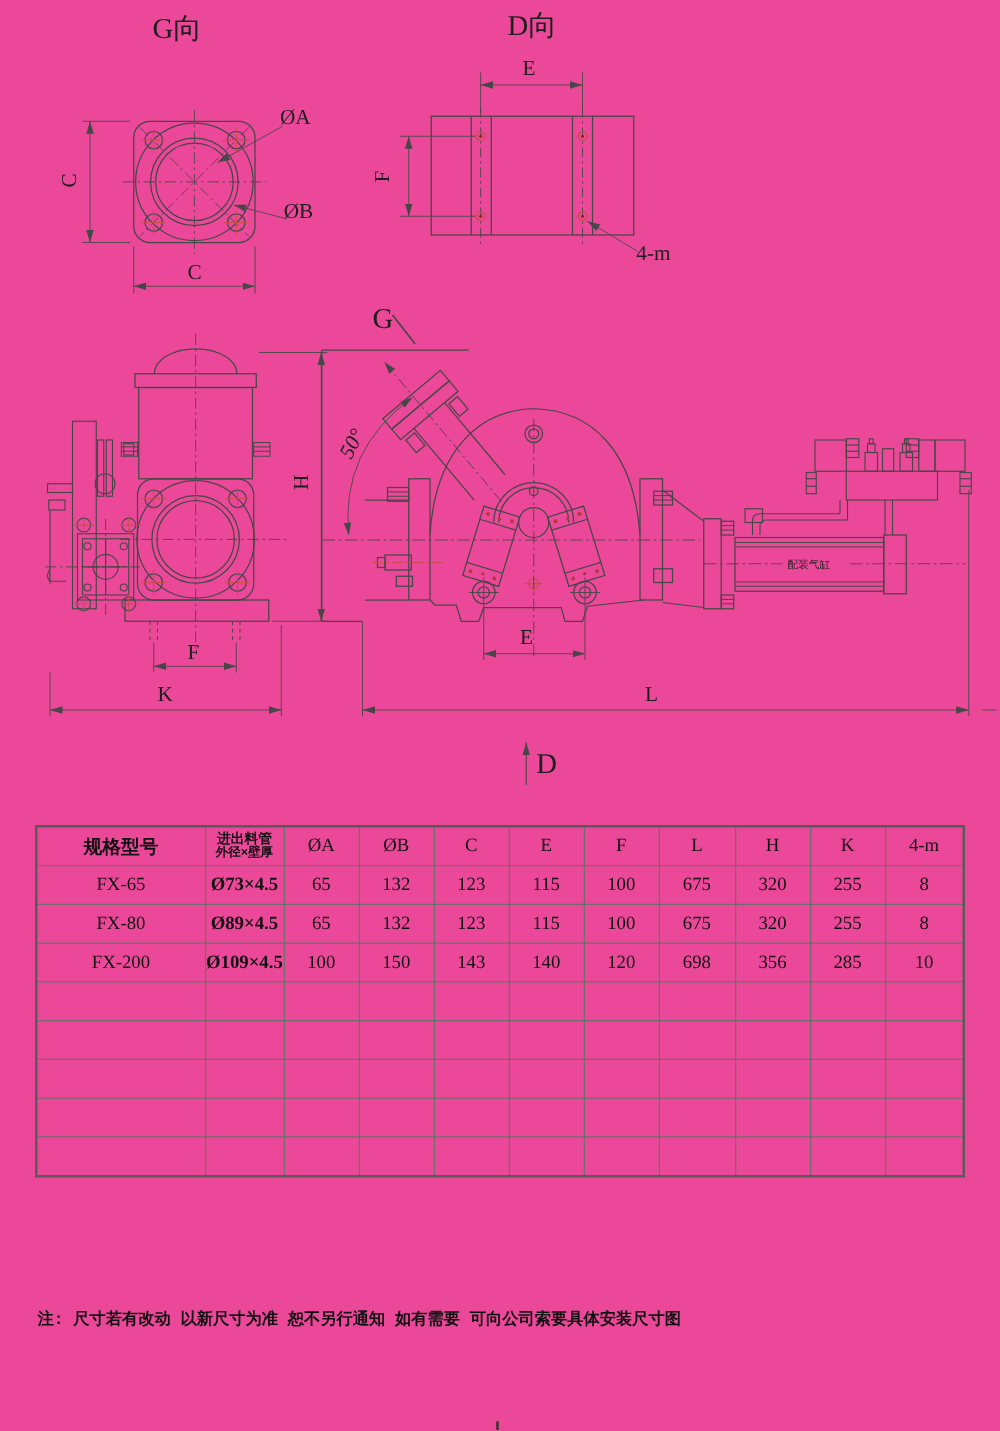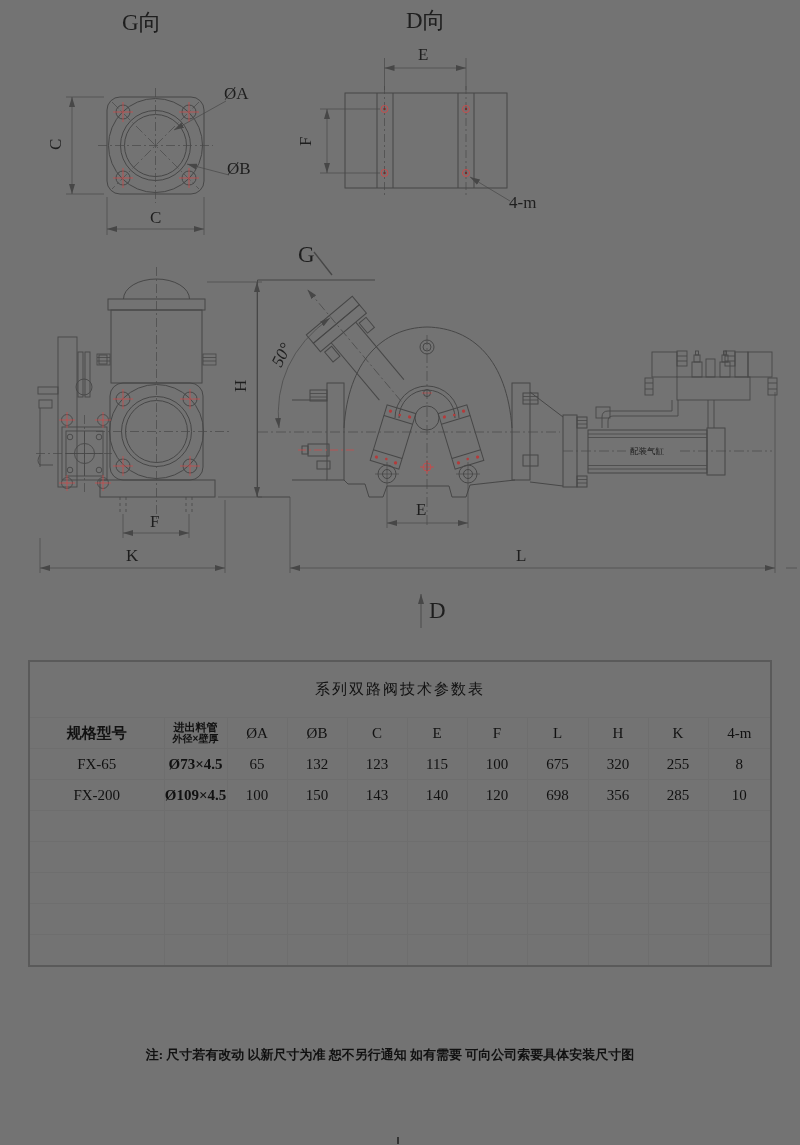--- a/index.html
+++ b/index.html
@@ -1,16 +1,16 @@
 <!DOCTYPE html>
 <html><head>
 <meta charset="utf-8">
 <style>
   html,body{margin:0;padding:0;background:#ffffff;}
-  #page{position:relative;width:800px;height:1145px;background:#737373;overflow:hidden;
+  #page{position:relative;width:800px;height:1145px;background:#ec4899;overflow:hidden;
         font-family:"Liberation Serif", serif;}
   svg text{fill:#1e1e1e;}
   .dimtxt{font-family:"Liberation Serif", serif;font-size:17px;}
   .viewtitle{font-family:"Liberation Serif", serif;font-size:23px;}
   .cjk-small{font-size:8.5px;font-family:"Liberation Sans", sans-serif;}
   .angletxt{font-style:italic;font-size:17px;}
   
   #spec-table{position:absolute;left:28px;top:660px;width:742px;border-collapse:collapse;
       table-layout:fixed;font-family:"Liberation Serif", serif;color:#111;}
   #spec-table td,#spec-table th{border:1px solid #6e6e6e;text-align:center;vertical-align:middle;
@@ -18,21 +18,21 @@
   #spec-table{border:2px solid #5a5a5a;}
   .title-cell{height:55px !important;font-size:27px;letter-spacing:2px;
       font-family:"Liberation Sans", sans-serif;font-weight:500;}
   .hdr-model{font-family:"Liberation Sans", sans-serif;font-size:15px;font-weight:bold;}
   .hdr-pipe{font-family:Liberation Sans, sans-serif;font-weight:bold;line-height:1.05;}
   .hdr-pipe .l1{font-size:11px;display:block;}
   .hdr-pipe .l2{font-size:10px;display:block;}
   .hdr-dim{font-size:18px;font-weight:normal;}
   .cell-pipe{font-size:12px;font-weight:bold;margin-left:48px;}
   #note{position:absolute;left:30px;top:1046px;width:720px;
-      font-family:Liberation Serif, serif;font-size:13px;font-weight:bold;color:#111;text-align:center;}
+      font-family:Liberation Mono, monospace;font-size:13px;font-weight:bold;color:#111;}
   #bottom-tick{position:absolute;left:397px;top:1137px;width:2px;height:7px;background:#333;}
 </style>
 </head>
 <body>
 
 <div id="page">
 
 <svg width="800" height="655" viewBox="0 0 800 655" stroke-linecap="butt" fill="none">
   <defs>
     <marker id="ar" markerWidth="11" markerHeight="8" refX="10" refY="4" orient="auto-start-reverse" markerUnits="userSpaceOnUse">
@@ -446,23 +446,20 @@
         <col style="width:60px">
     <col style="width:60px">
         <col style="width:60px">
         <col style="width:61px">
     <col style="width:60px">
         <col style="width:60px">
         <col style="width:63px">
   </colgroup>
   <tbody>
     <tr>
-      <td class="title-cell" colspan="11">系列双路阀技术参数表</td>
-    </tr>
-    <tr>
       <td class="hdr-model">规格型号</td>
       <td class="hdr-pipe">
         <span class="l1">进出料管</span>
         <span class="l2">外径×壁厚</span>
       </td>
       <td class="hdr-dim">ØA</td>
       <td class="hdr-dim">ØB</td>
       <td class="hdr-dim">C</td>
       <td class="hdr-dim">E</td>
       <td class="hdr-dim">F</td>
@@ -478,20 +475,33 @@
       <td>132</td>
       <td>123</td>
       <td>115</td>
       <td>100</td>
       <td>675</td>
       <td>320</td>
       <td>255</td>
       <td>8</td>
     </tr>
     <tr>
+      <td>FX-80</td>
+      <td class="cell-pipe">Ø89×4.5</td>
+      <td>65</td>
+      <td>132</td>
+      <td>123</td>
+      <td>115</td>
+      <td>100</td>
+      <td>675</td>
+      <td>320</td>
+      <td>255</td>
+      <td>8</td>
+    </tr>
+    <tr>
       <td>FX-200</td>
       <td class="cell-pipe">Ø109×4.5</td>
       <td>100</td>
       <td>150</td>
       <td>143</td>
       <td>140</td>
       <td>120</td>
       <td>698</td>
       <td>356</td>
       <td>285</td>

